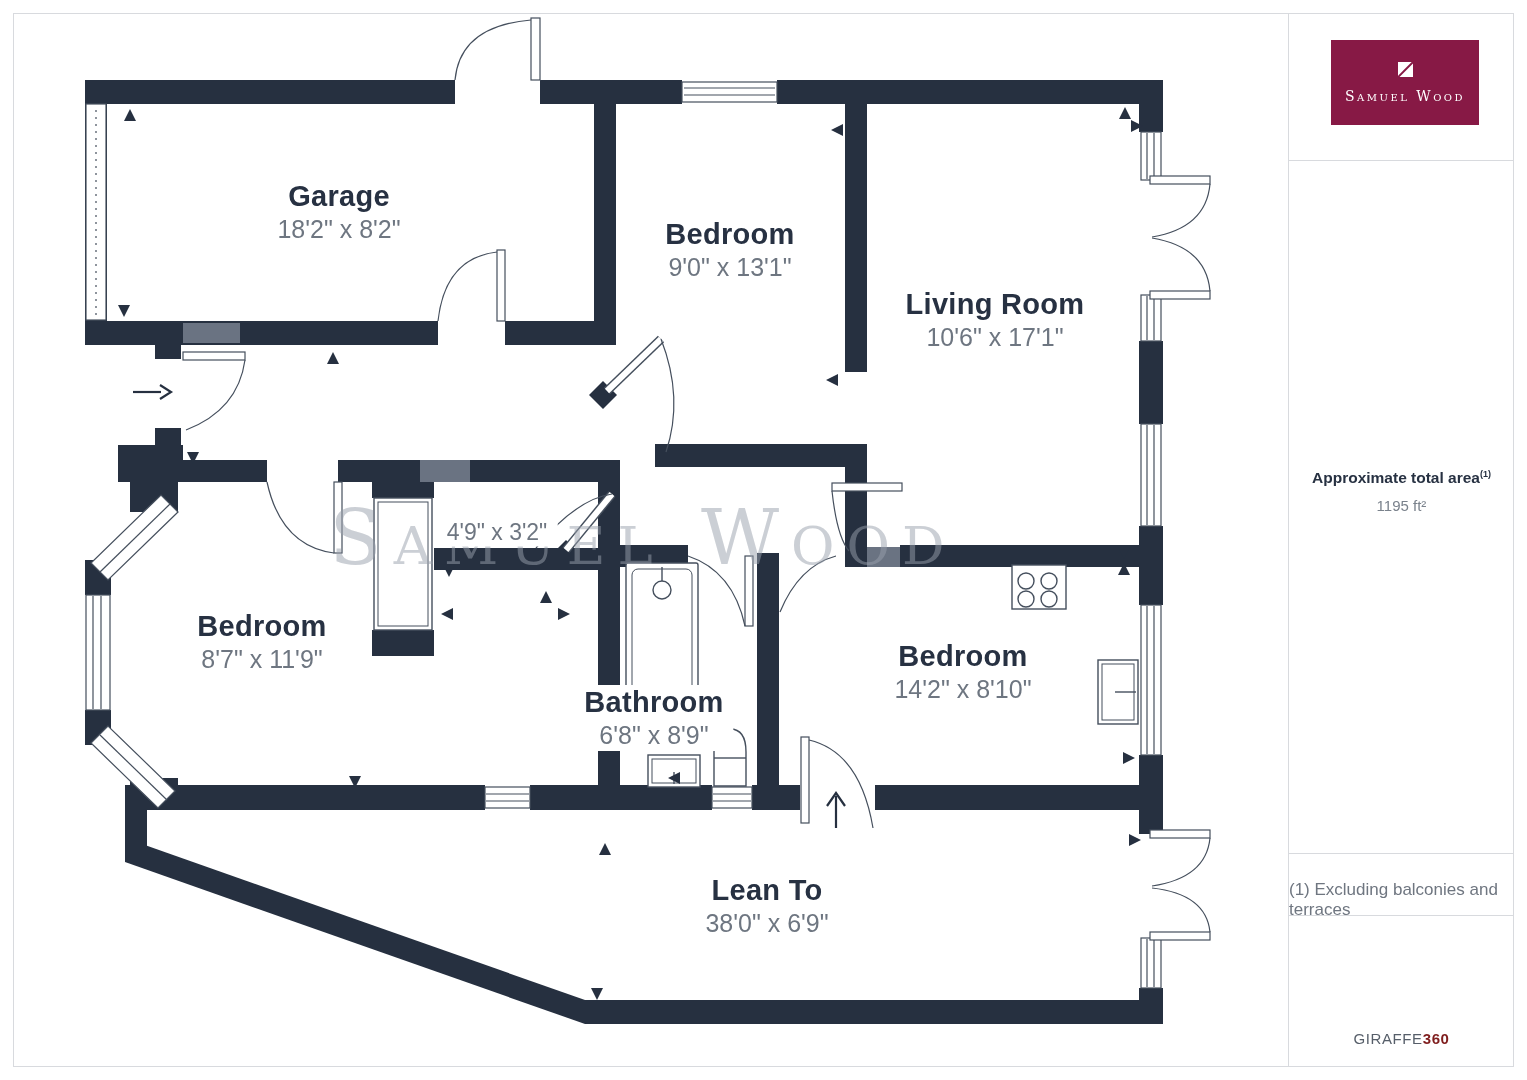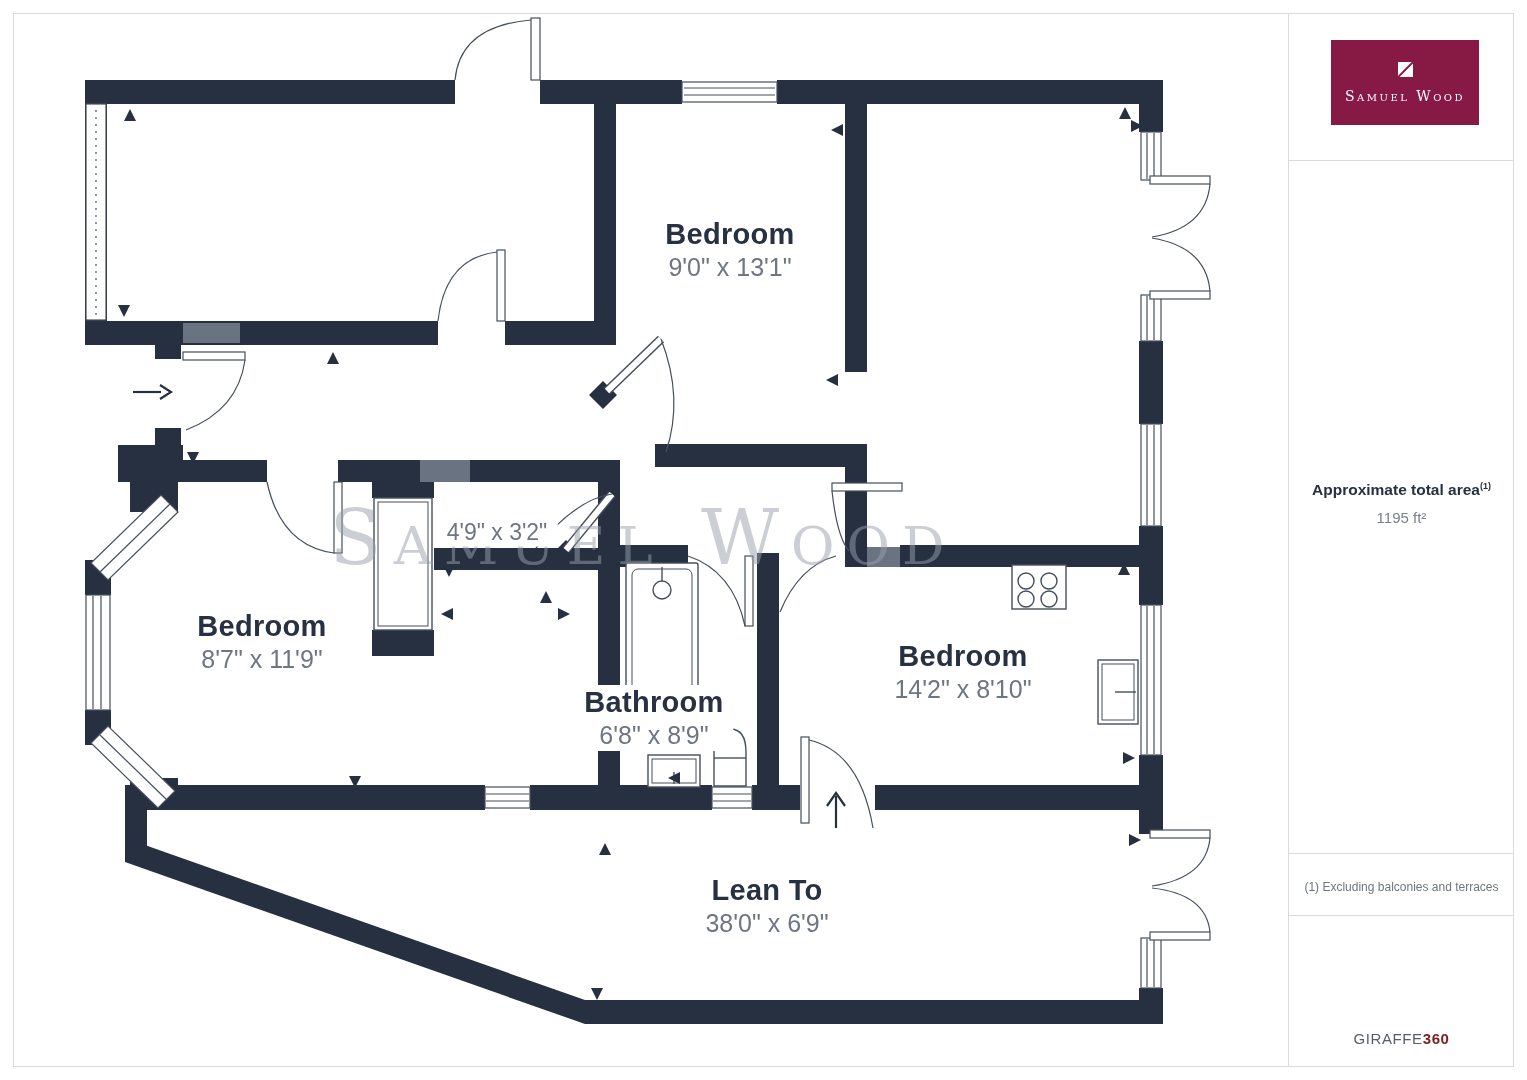--- a/index.html
+++ b/index.html
@@ -20,25 +20,25 @@
   .sidebar{position:absolute;left:1288px;top:14px;width:225px;height:1052px;background:#fff;
     border-left:1px solid #d8dade;z-index:5;}
   .divider{position:absolute;left:0;width:100%;border-top:1px solid #d8dade;}
   .logo{position:absolute;left:42px;top:26px;width:148px;height:85px;background:#871945;
     display:flex;flex-direction:column;align-items:center;justify-content:center;gap:11px;}
   .logo-icon{width:15px;height:15px;background:#fff;position:relative;overflow:hidden;}
   .logo-icon::after{content:"";position:absolute;left:-4px;top:6.5px;width:24px;height:1.6px;
     background:#871945;transform:rotate(-45deg);}
   .logo-text{color:#fff;font-family:"DejaVu Serif","Liberation Serif",serif;
     font-variant:small-caps;font-size:14px;letter-spacing:2.5px;white-space:nowrap;}
-  .area-block{position:absolute;top:455px;left:0;width:100%;text-align:center;margin-top:12px;}
+  .area-block{position:absolute;top:455px;left:0;width:100%;text-align:center;}
   .area-title{font-size:15.5px;font-weight:bold;color:#273142;}
   .area-title sup{font-size:9px;font-weight:bold;}
   .area-value{margin-top:10px;font-size:15px;color:#7a828c;}
-  .footnote{position:absolute;top:866px;left:0;width:100%;text-align:center;font-size:12px;color:#6f7680;}
+  .footnote{position:absolute;top:866px;left:0;width:100%;font-size:17px;color:#6f7680;}
   .disclaimer{position:absolute;top:925px;left:17px;width:191px;text-align:center;
     font-size:13.5px;color:#6f7680;line-height:1.55;}
   .giraffe{position:absolute;top:1016px;left:0;width:100%;text-align:center;
     font-size:15px;letter-spacing:.6px;color:#565e69;}
   .giraffe b{color:#7f1d1d;}
 </style>
 </head>
 <body>
 
 <div class="page">
@@ -237,23 +237,31 @@
       <g stroke="#263040" stroke-width="2.2" fill="#263040">
         <line x1="133" y1="392" x2="161" y2="392"></line>
         <path d="M160,385 L171,392 L160,399" fill="none"></path>
         <line x1="836" y1="828" x2="836" y2="796"></line>
         <path d="M827,806 L836,793 L845,806" fill="none"></path>
       </g>
     </svg>
 
     <div class="watermark">Samuel Wood</div>
 
+    <div class="room-label" style="left:339px;top:212px">
+      <div class="room-name">Garage</div>
+      <div class="room-dims">18'2" x 8'2"</div>
+    </div>
     <div class="room-label" style="left:730px;top:250px">
       <div class="room-name">Bedroom</div>
       <div class="room-dims">9'0" x 13'1"</div>
+    </div>
+    <div class="room-label" style="left:995px;top:320px">
+      <div class="room-name">Living Room</div>
+      <div class="room-dims">10'6" x 17'1"</div>
     </div>
     <div class="room-label" style="left:497px;top:532px">
       <div class="small-dims">4'9" x 3'2"</div>
     </div>
     <div class="room-label" style="left:262px;top:642px">
       <div class="room-name">Bedroom</div>
       <div class="room-dims">8'7" x 11'9"</div>
     </div>
     <div class="room-label" style="left:654px;top:718px">
       <div class="room-name">Bathroom</div>

